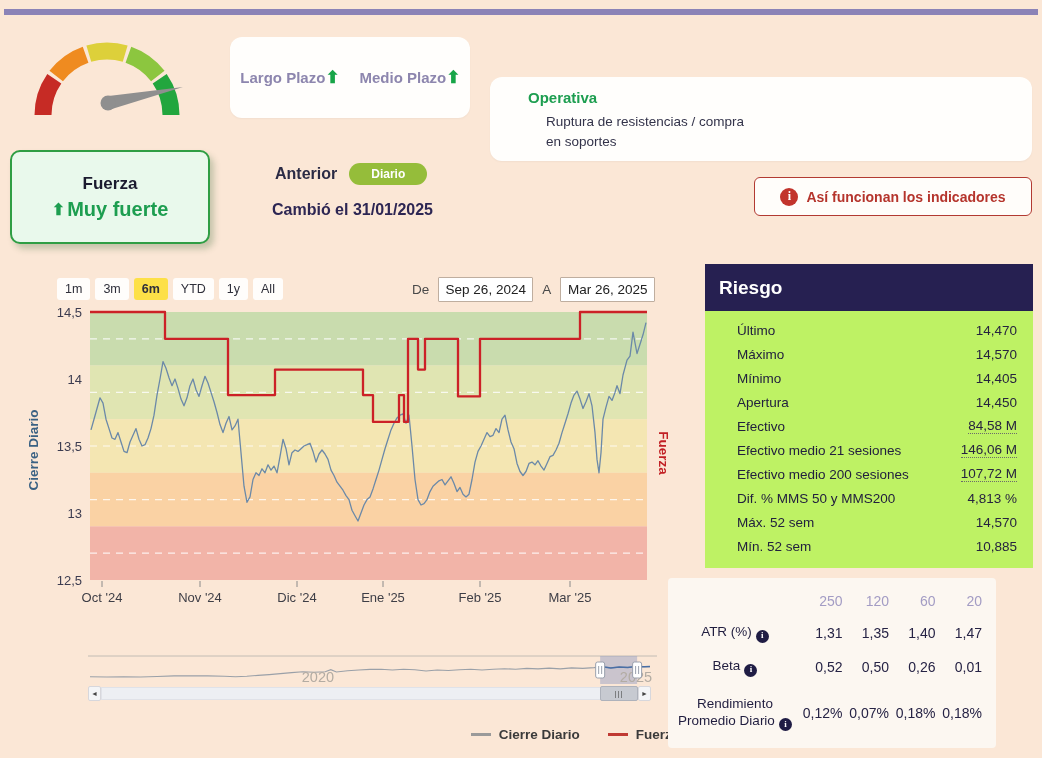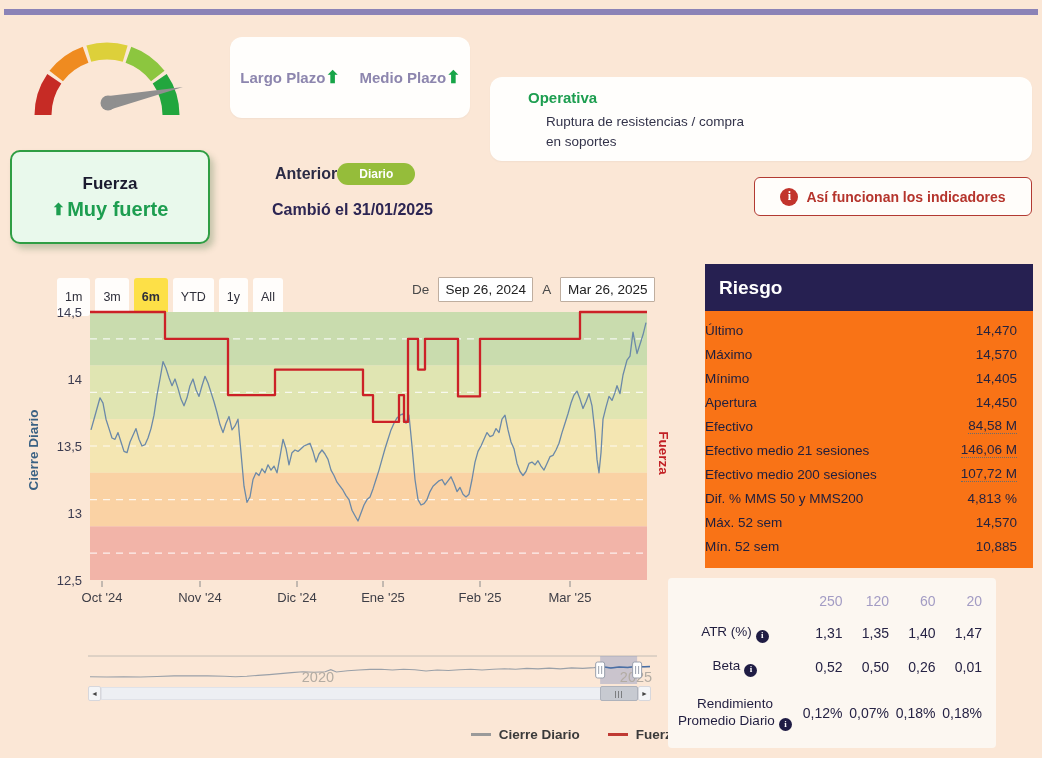--- a/index.html
+++ b/index.html
@@ -14,33 +14,33 @@
   .or-col{width:50%;padding:2px 20px 0 22px;box-sizing:border-box;}
   .or-title{font-size:15px;font-weight:bold;margin-bottom:6px;}
   .or-title.green{color:#1d9e50;}
   .or-title.red{color:#b2252b;}
   .or-text{font-size:13.5px;color:#33334a;line-height:1.5;padding-left:18px;}
   .fuerza-box{position:absolute;left:10px;top:150px;width:196px;height:90px;background:#e9f9ec;
     border:2px solid #2f9e44;border-radius:10px;box-shadow:4px 5px 6px rgba(40,90,40,.25);
     display:flex;flex-direction:column;align-items:center;justify-content:center;gap:4px;}
   .fuerza-title{font-size:17px;font-weight:bold;color:#1b1b2f;}
   .fuerza-valor{font-size:20px;font-weight:bold;color:#1d9e50;display:flex;align-items:center;gap:2px;}
-  .anterior-row{position:absolute;left:275px;top:163px;display:flex;align-items:center;gap:0;}
+  .anterior-row{position:absolute;left:275px;top:163px;display:flex;align-items:center;gap:12px;}
   .anterior-label{font-size:16px;font-weight:bold;color:#2b2b45;}
   .badge{background:#95bd3a;color:#fff;font-size:12px;font-weight:bold;border-radius:13px;
     padding:5px 22px;line-height:1;}
   .cambio{position:absolute;left:272px;top:201px;font-size:16px;font-weight:bold;color:#2d2653;}
   .info-btn{position:absolute;left:754px;top:177px;width:278px;height:39px;box-sizing:border-box;
     background:#fffdfa;border:1.5px solid #b23a32;border-radius:6px;display:flex;align-items:center;
     justify-content:center;gap:8px;cursor:pointer;}
   .info-btn-text{font-size:14px;font-weight:bold;color:#b5342c;}
   .info-circle{width:18px;height:18px;border-radius:50%;background:#c2342c;color:#fff;display:flex;
     align-items:center;justify-content:center;font-size:12px;font-weight:bold;font-family:"Liberation Serif",serif;}
   .ranges{position:absolute;left:57px;top:278px;display:flex;gap:5px;}
-  .range-btn{background:rgba(255,255,255,.9);border:none;border-radius:3px;padding:12px 8px;
+  .range-btn{background:rgba(255,255,255,.9);border:none;border-radius:3px;padding:4px 8px;
     font-size:12.5px;color:#2f2f3a;font-family:"Liberation Sans",sans-serif;cursor:pointer;}
   .range-btn.selected{background:#fde047;font-weight:bold;}
   .dates{position:absolute;left:412px;top:277px;display:flex;align-items:center;gap:9px;}
   .date-label{font-size:13.5px;color:#4a4a4a;}
   .date-input{width:95px;height:25px;box-sizing:border-box;border:1px solid #bfae9f;background:#fff;
     font-size:13.5px;text-align:center;color:#222;font-family:"Liberation Sans",sans-serif;border-radius:1px;}
   .main-chart{position:absolute;left:0;top:305px;}
   .navigator{position:absolute;left:0;top:650px;}
   .scrollbar{position:absolute;left:88px;top:686px;width:568px;height:15px;}
   .sb-btn{position:absolute;top:0;width:13px;height:15px;background:#f4f5f7;border:1px solid #d7d7dc;
@@ -51,21 +51,21 @@
   .sb-thumb{position:absolute;left:512px;top:0;width:38px;height:15px;background:#c7cad1;
     border:1px solid #aeb2bb;box-sizing:border-box;border-radius:2px;display:flex;align-items:center;
     justify-content:center;font-size:8px;color:#555;letter-spacing:1px;cursor:grab;}
   .legend{position:absolute;left:440px;top:727px;width:270px;display:flex;justify-content:center;gap:28px;}
   .legend-item{display:flex;align-items:center;gap:8px;cursor:pointer;}
   .legend-swatch{width:20px;height:3px;}
   .legend-label{font-size:13.5px;font-weight:bold;color:#3a3a3a;}
   .resumen{position:absolute;left:705px;top:264px;width:328px;}
   .resumen-header{height:47px;background:#262051;color:#fff;font-size:19px;font-weight:bold;
     display:flex;align-items:center;padding-left:14px;}
-  .resumen-body{background:#f97316;padding:7px 16px 10px 0;}
+  .resumen-body{background:#bef264;padding:7px 16px 10px 32px;}
   .stat-row{display:flex;justify-content:space-between;align-items:center;height:24px;}
   .stat-label{font-size:13.5px;color:#22203e;}
   .stat-value{font-size:13.5px;color:#26233f;}
   .stat-value.dotted{border-bottom:1px dotted #6b6b6b;}
   .metrics{position:absolute;left:668px;top:578px;width:328px;height:170px;background:#fcf7f1;
     border-radius:4px;box-sizing:border-box;padding:8px 14px 8px 6px;}
   .metrics-grid{display:grid;grid-template-columns:122px 1fr 1fr 1fr 1fr;grid-template-rows:30px 34px 34px 58px;
     align-items:center;width:100%;}
   .m-head{font-size:14px;color:#a39cc4;text-align:right;}
   .m-label{font-size:13.5px;color:#201d3f;text-align:center;line-height:1.3;}

